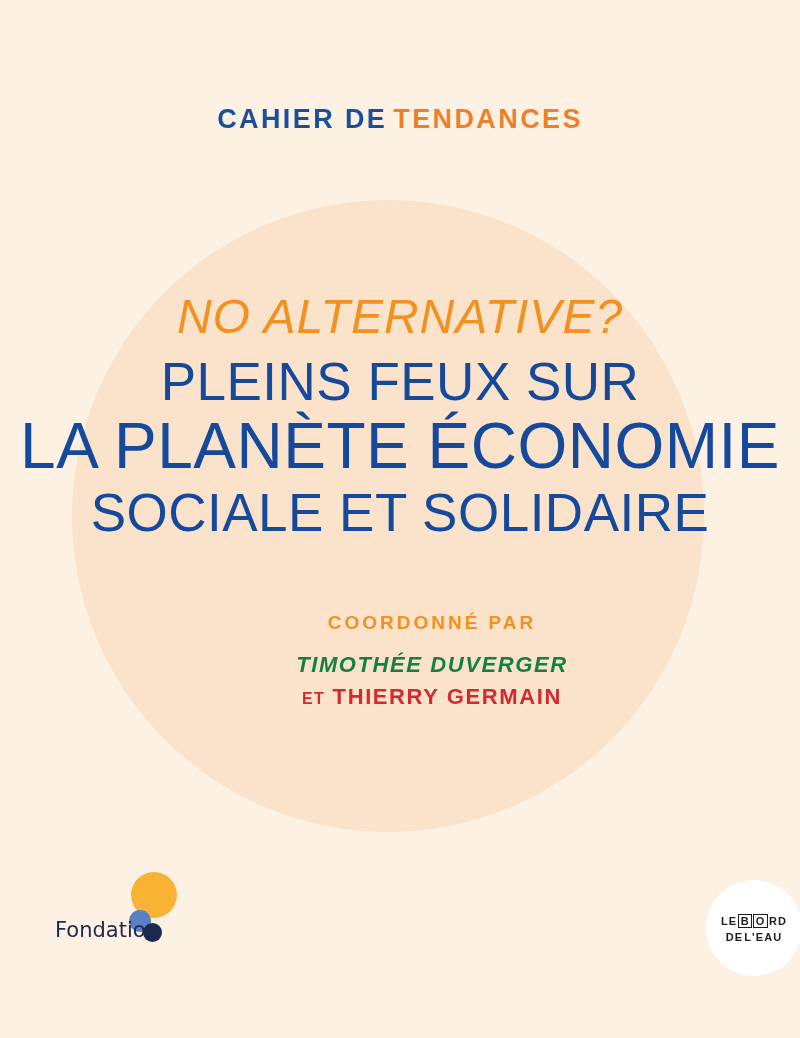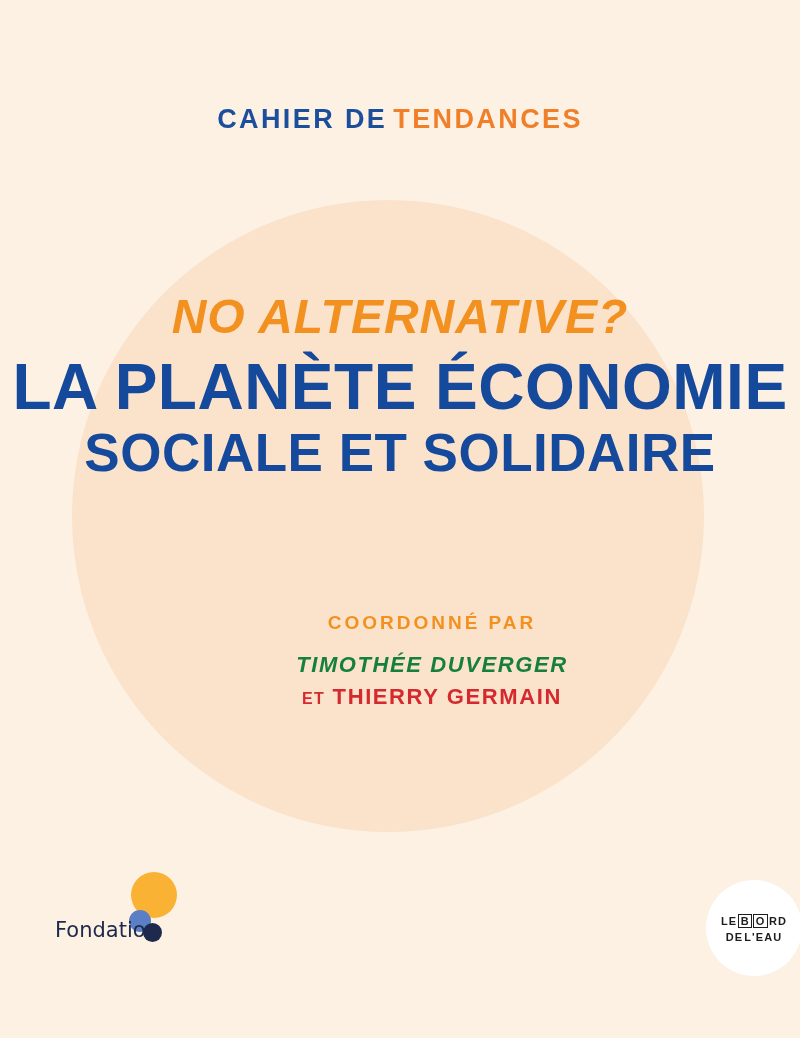--- a/index.html
+++ b/index.html
@@ -48,21 +48,21 @@
   
   .title-block {
     position: absolute;
     top: 290px;
     left: 0;
     width: 800px;
     text-align: center;
   }
   .title-line {
     display: block;
-    font-weight: bold;
+    font-weight: normal;
     color: #14499b;
     letter-spacing: 0.5px;
     line-height: 1.12;
   }
   .title-alt {
     font-style: italic;
     color: #f2911f;
     font-size: 48px;
     letter-spacing: 1px;
     margin-bottom: 8px;
@@ -213,20 +213,21 @@
 <div class="page">
 
   <div class="bg-circle"></div>
 
   <div class="header">
     <span class="h-cahier">CAHIER DE</span><span class="h-tendances">TENDANCES</span>
   </div>
 
   <div class="title-block">
     <span class="title-line title-alt">NO ALTERNATIVE?</span>
+    <span class="title-line t1">PLEINS FEUX SUR</span>
     <span class="title-line t2">LA PLANÈTE ÉCONOMIE</span>
     <span class="title-line t3">SOCIALE ET SOLIDAIRE</span>
   </div>
 
   <div class="credits">
     <span class="coord">COORDONNÉ PAR</span>
     <span class="name1">TIMOTHÉE DUVERGER</span>
     <span class="name2"><span class="et">ET</span> <span>THIERRY GERMAIN</span></span>
   </div>
 

